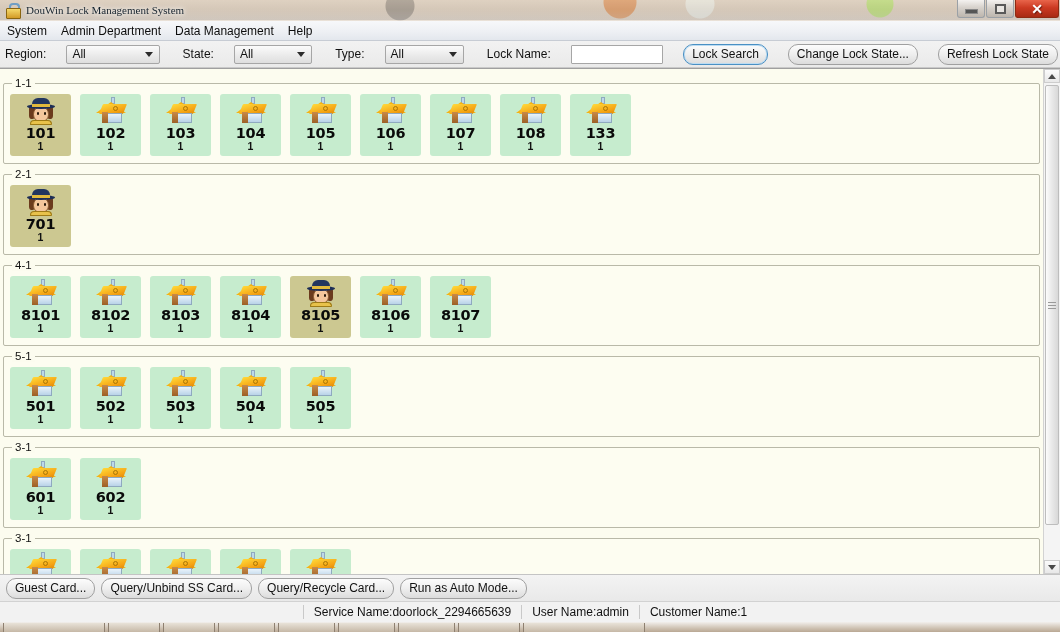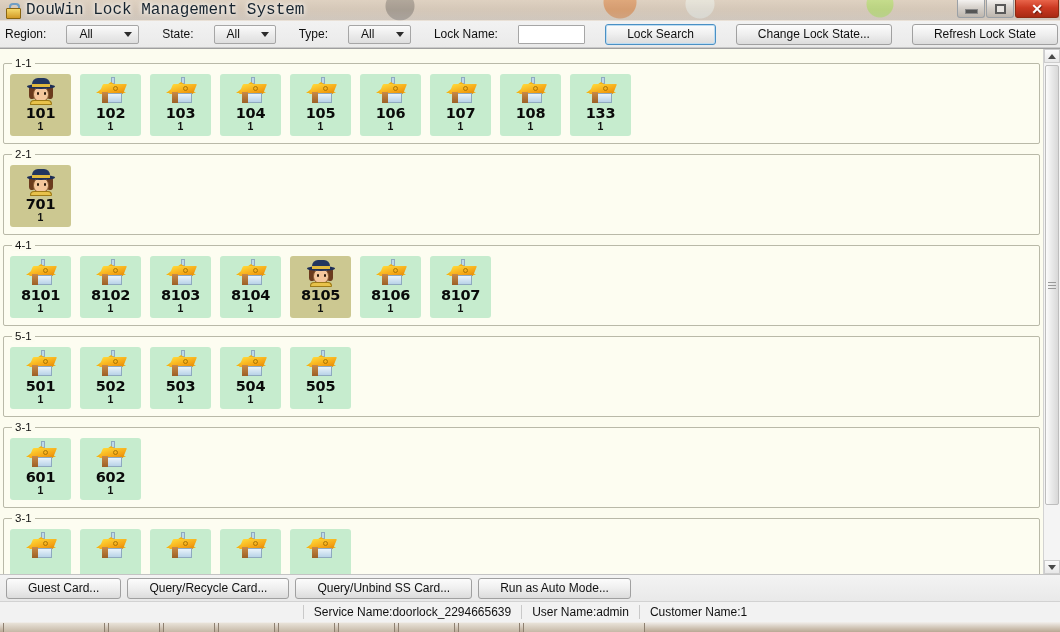--- a/index.html
+++ b/index.html
@@ -116,22 +116,22 @@
   .title-icon .lock-shackle {
     position: absolute;
     left: 4px; top: 1px;
     width: 7px; height: 7px;
     border: 2px solid #6f9ec4;
     border-bottom: none;
     border-radius: 4px 4px 0 0;
   }
   .title-text {
     color: #17242f;
-    font-size: 16px;
-    font-family: Liberation Mono, monospace;
+    font-size: 11px;
+    font-family: Liberation Serif, serif;
     text-shadow: 0 0 4px rgba(255,255,255,0.95), 0 0 7px rgba(255,255,255,0.9);
     white-space: nowrap;
   }
   .win-buttons {
     position: absolute;
     right: 1px; top: 0px;
     display: flex;
     height: 19px;
   }
   .win-btn {
@@ -209,21 +209,21 @@
     position: relative;
     height: 19px;
     background: linear-gradient(180deg,#fbfbfb 0%,#ececec 50%,#dedede 100%);
     border: 1px solid #a6a6a6;
     border-radius: 2px;
     display: flex;
     align-items: center;
     box-sizing: border-box;
     font-size: 12px;
     color: #111;
-    padding-left: 12px;
+    padding-left: 5px;
   }
   .combo .arrow {
     position: absolute;
     right: 6px; top: 50%;
     margin-top: -2px;
     width: 0; height: 0;
     border-left: 4px solid transparent;
     border-right: 4px solid transparent;
     border-top: 5px solid #2b2b2b;
   }
@@ -240,27 +240,27 @@
     font-size: 12px;
     padding-left: 3px;
     color: #111;
     display: flex;
     align-items: center;
   }
   .btn {
     height: 21px;
     background: linear-gradient(180deg,#fcfcfc 0%,#efefef 48%,#dcdcdc 100%);
     border: 1px solid #a0a0a0;
-    border-radius: 3px;
+    border-radius: 10px;
     font-size: 12px;
     color: #111;
     display: flex;
     align-items: center;
     justify-content: center;
-    padding: 0 21px;
+    padding: 0 8px;
     box-sizing: border-box;
     white-space: nowrap;
     font-family: "Liberation Sans", sans-serif;
   }
   .btn.focused {
     border: 1px solid #4a90c4;
     box-shadow: inset 0 0 0 1px #bcdcf2;
   }
 
   
@@ -590,20 +590,26 @@
         </div>
         <div class="win-btn">
           <div class="glyph-max"></div>
         </div>
         <div class="win-btn close">
           <div class="glyph-close">✕</div>
         </div>
       </div>
     </div>
 
+    <div class="menubar">
+      <div class="menu-item">System</div>
+      <div class="menu-item">Admin Department</div>
+      <div class="menu-item">Data Management</div>
+      <div class="menu-item">Help</div>
+    </div>
 
     <div class="toolbar">
       <div class="tb-label">Region:</div>
       <div class="combo region">
         <span>All</span>
         <span class="arrow"></span>
       </div>
 
       <div class="tb-label">State:</div>
       <div class="combo state">
@@ -1029,22 +1035,22 @@
           </div>
         </div>
         <div class="sb-arrow">
           <div class="tri-down"></div>
         </div>
       </div>
     </div>
 
     <div class="bottom-bar">
       <div class="btn">Guest Card...</div>
+      <div class="btn">Query/Unbind SS Card...</div>
       <div class="btn">Query/Recycle Card...</div>
-      <div class="btn">Query/Unbind SS Card...</div>
       <div class="btn">Run as Auto Mode...</div>
     </div>
 
     <div class="statusbar">
       <div class="status-spacer"></div>
       <div class="status-cell">Service Name:doorlock_2294665639</div>
       <div class="status-cell">User Name:admin</div>
       <div class="status-cell">Customer Name:1</div>
       <div class="status-spacer"></div>
     </div>

